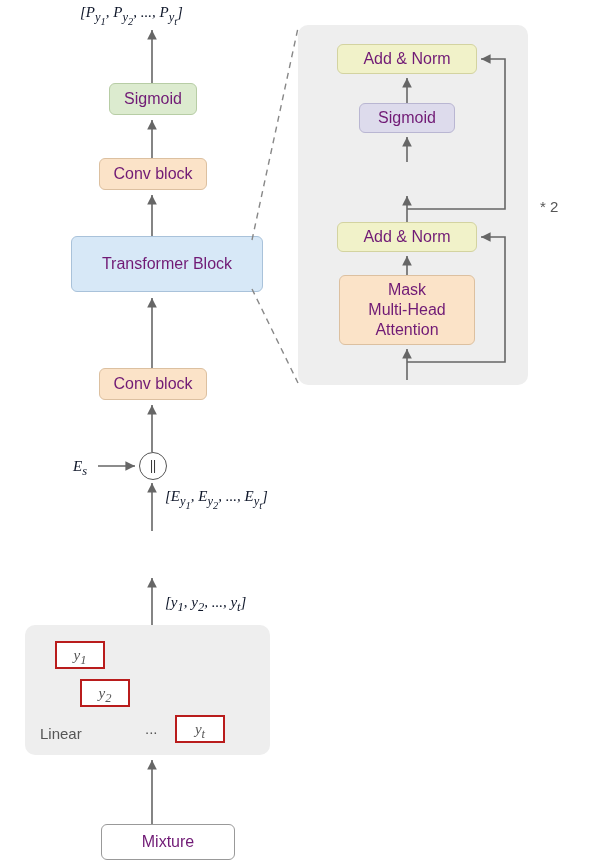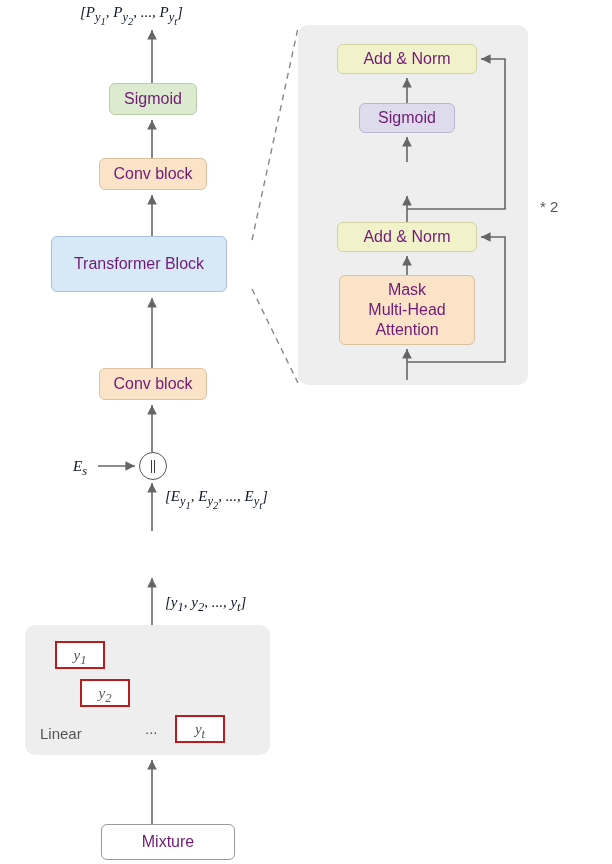--- a/index.html
+++ b/index.html
@@ -22,21 +22,21 @@
 <body>
 
 <div id="stage">
 
   <div class="lbl" style="left:80px;top:4px;width:170px">
     [<i>P</i><sub>y<sub>1</sub></sub>, <i>P</i><sub>y<sub>2</sub></sub>, ..., <i>P</i><sub>y<sub>t</sub></sub>]
   </div>
 
   <div class="box green" style="left:109px;top:83px;width:88px;height:32px">Sigmoid</div>
   <div class="box orange" style="left:99px;top:158px;width:108px;height:32px">Conv block</div>
-  <div class="box blue" style="left:51px;top:236px;width:176px;height:56px">Transformer Block</div>
+  <div class="box blue" style="left:71px;top:236px;width:192px;height:56px">Transformer Block</div>
   <div class="box orange" style="left:99px;top:368px;width:108px;height:32px">Conv block</div>
 
   <div class="concat" style="left:139px;top:452px">||</div>
 
   <div class="lbl" style="left:73px;top:458px"><i>E</i><sub>s</sub></div>
   <div class="lbl" style="left:165px;top:488px">
     [<i>E</i><sub>y<sub>1</sub></sub>, <i>E</i><sub>y<sub>2</sub></sub>, ..., <i>E</i><sub>y<sub>t</sub></sub>]
   </div>
   <div class="lbl" style="left:165px;top:594px">
     [<i>y</i><sub>1</sub>, <i>y</i><sub>2</sub>, ..., <i>y</i><sub>t</sub>]

